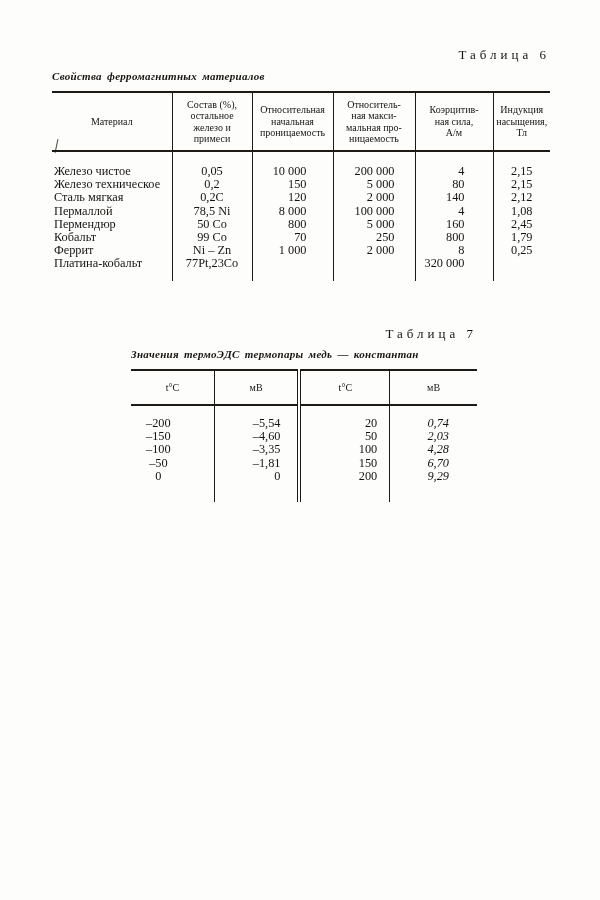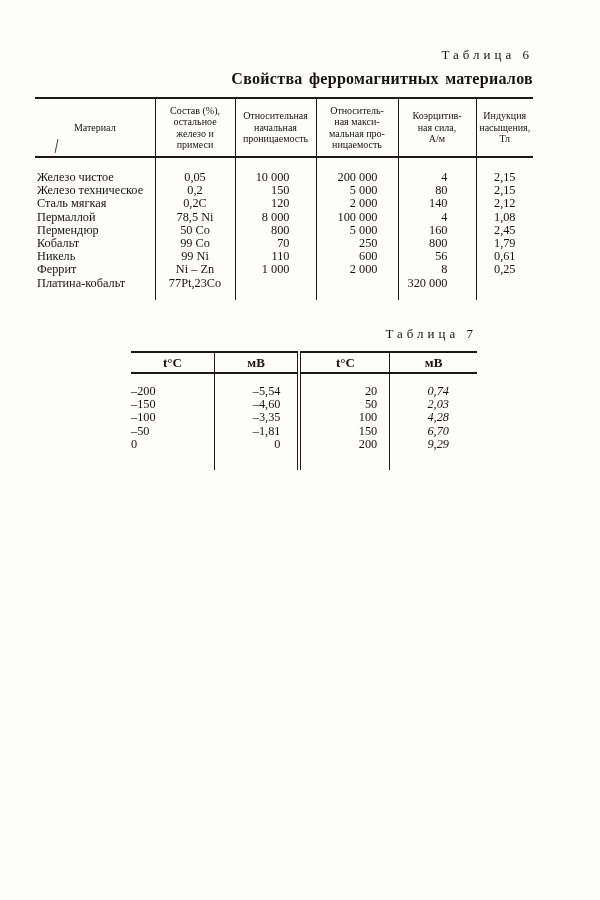--- a/index.html
+++ b/index.html
@@ -4,58 +4,58 @@
 <style>
   * { margin:0; padding:0; box-sizing:border-box; }
   html,body { background:#ffffff; }
   .sheet {
     position:relative; width:600px; height:900px;
     background:#fdfdfc; overflow:hidden;
     font-family:"Liberation Serif","DejaVu Serif",serif;
     color:#17140f;
   }
   .caption { font-size:13px; letter-spacing:4px; text-align:right; white-space:nowrap; }
-  .title   { font-weight:bold; font-size:16px; text-align:right;
-             word-spacing:2px; letter-spacing:0.3px; white-space:nowrap; }
-
-  .t6-wrap { position:absolute; left:35px; top:47px; width:498px; }
+  .title   { font-weight:bold; font-size:11px; text-align:left;
+             word-spacing:2px; letter-spacing:0.3px; white-space:nowrap;font-style:italic; }
+
+  .t6-wrap { position:absolute; left:52px; top:47px; width:498px; }
   .t7-wrap { position:absolute; left:131px; top:326px; width:346px; }
   .t6-wrap .title { margin-top:7px; }
   .t7-wrap .title { margin-top:6px; }
 
   table.data { border-collapse:collapse; table-layout:fixed;
                border-top:2px solid #1d1a15; margin-top:9px; }
   .t6 { width:498px; }
   .t7 { width:346px; }
 
   .data th {
     font-weight:normal; font-size:10px; line-height:11.5px;
     white-space:pre-line; text-align:center; vertical-align:middle;
     border-bottom:2px solid #1d1a15; overflow:hidden;
   }
   .t6 th { height:59px; }
-  .t7 th { height:21px; font-size:13px;font-weight:bold; }
+  .t7 th { height:35px; font-size:10px; }
 
   .data th + th, .data td + td { border-left:1px solid #1d1a15; }
   .t7 th.c2, .t7 td.c2 { border-left:4px double #1d1a15; }
 
   .data tbody td { font-size:12.3px; line-height:13.2px; white-space:nowrap; }
   .t6 tbody tr:first-child td { padding-top:13px; }
   .t6 tbody tr:last-child  td { padding-bottom:10px; }
   .t7 tbody tr:first-child td { padding-top:11px; }
   .t7 tbody tr:last-child  td { padding-bottom:19px; }
 
   .t6 td.c0 { text-align:left;  padding-left:2px;font-family:Liberation Serif, serif; }
   .t6 td.c1 { text-align:center; }
   .t6 td.c2 { text-align:right; padding-right:26px;margin-top:16px; }
   .t6 td.c3 { text-align:right; padding-right:20px; }
   .t6 td.c4 { text-align:right; padding-right:28px; }
   .t6 td.c5 { text-align:center; }
 
-  .t7 td.c0 { text-align:left; padding-right:28px; }
+  .t7 td.c0 { text-align:center; padding-right:28px; }
   .t7 td.c1 { text-align:right; padding-right:17px; }
   .t7 td.c2 { text-align:right; padding-right:12px; }
   .t7 td.c3 { text-align:right; padding-right:28px;font-style:italic; }
 
   .artifact { position:absolute; left:56px; top:139px; width:1px; height:14px;
               background:#4a463f; transform:rotate(12deg); }
 </style>
 </head>
 <body>
 
@@ -140,28 +140,20 @@
           </tr>
           <tr>
             <td class="c0">Кобальт</td>
             <td class="c1">99 Co</td>
             <td class="c2">70</td>
             <td class="c3">250</td>
             <td class="c4">800</td>
             <td class="c5">1,79</td>
           </tr>
           <tr>
-            <td class="c0">Никель</td>
-            <td class="c1">99 Ni</td>
-            <td class="c2">110</td>
-            <td class="c3">600</td>
-            <td class="c4">56</td>
-            <td class="c5">0,61</td>
-          </tr>
-          <tr>
             <td class="c0">Феррит</td>
             <td class="c1">Ni – Zn</td>
             <td class="c2">1 000</td>
             <td class="c3">2 000</td>
             <td class="c4">8</td>
             <td class="c5">0,25</td>
           </tr>
           <tr>
             <td class="c0">Платина-кобальт</td>
             <td class="c1">77Pt,23Co</td>
@@ -169,20 +161,21 @@
             <td class="c3"></td>
             <td class="c4">320 000</td>
             <td class="c5"></td>
           </tr>
         </tbody>
     </table>
   </div>
 
   <div class="t7-wrap">
     <div class="caption">Таблица 7</div>
+    <div class="title">Значения термоЭДС термопары медь — константан</div>
     <table class="data t7">
       <colgroup>
         <col style="width:83px">
           <col style="width:85px">
           <col style="width:90px">
           <col style="width:87px">
       </colgroup>
       <thead>
         <tr>
           <th class="c0">t°C</th>

